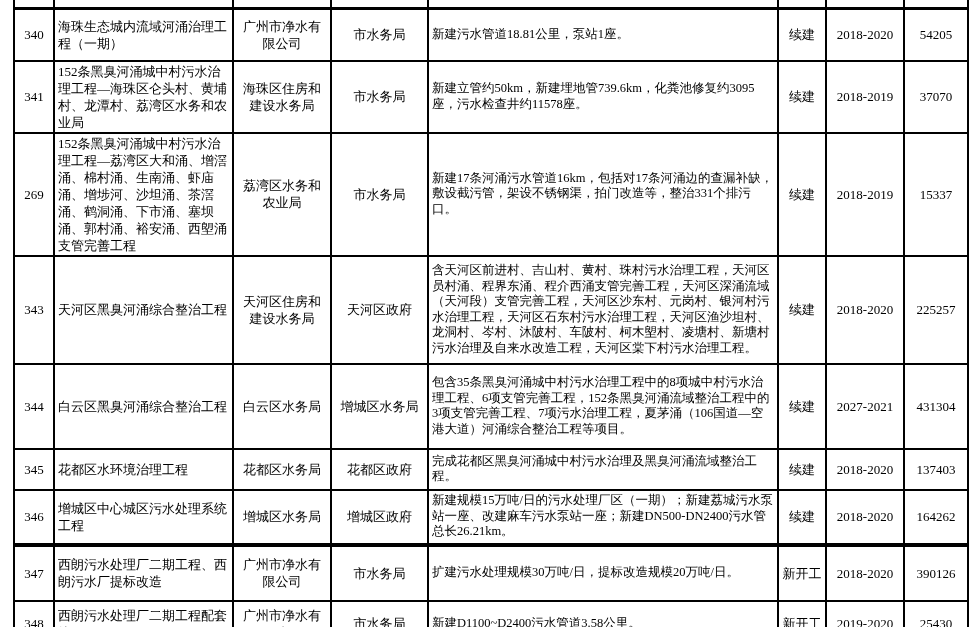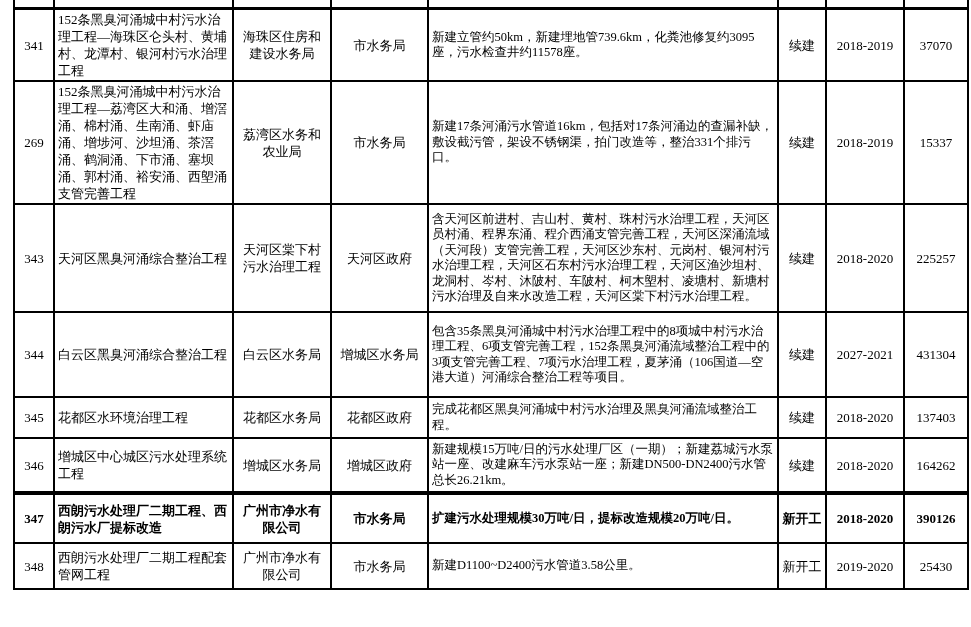--- a/index.html
+++ b/index.html
@@ -43,21 +43,21 @@
   .col-no, .col-unit, .col-dept, .col-status, .col-years, .col-amount { text-align:center; }
   .col-name { text-align:left; }
   .col-desc { text-align:left; font-size:12.5px; line-height:15.5px; }
   .row-340 { height:52px; }
   .row-341 { height:72px; }
   .row-342 { height:103px; }
   .row-343 { height:108px; }
   .row-344 { height:85px; }
   .row-345 { height:41px; }
   .row-346 { height:55px; }
-  .row-347 { height:50px;font-weight:bold; }
+  .row-347 { height:56px; }
   .row-348 { height:46px; }
   tr.section-break td { border-top:4px solid #000; }
 </style>
 </head>
 <body>
 
 <div class="page">
   <table class="project-table">
     <colgroup>
       <col style="width:40px">
@@ -73,44 +73,54 @@
       <tr class="partial-row">
         <td class="col-no"></td>
         <td class="col-name"></td>
         <td class="col-unit"></td>
         <td class="col-dept"></td>
         <td class="col-desc"></td>
         <td class="col-status"></td>
         <td class="col-years"></td>
         <td class="col-amount"></td>
       </tr>
+    <tr class="row-340">
+          <td class="col-no">340</td>
+          <td class="col-name">海珠生态城内流域河涌治理工程（一期）</td>
+          <td class="col-unit">广州市净水有限公司</td>
+          <td class="col-dept">市水务局</td>
+          <td class="col-desc">新建污水管道18.81公里，泵站1座。</td>
+          <td class="col-status">续建</td>
+          <td class="col-years">2018-2020</td>
+          <td class="col-amount">54205</td>
+        </tr>
         <tr class="row-341">
           <td class="col-no">341</td>
-          <td class="col-name">152条黑臭河涌城中村污水治理工程—海珠区仑头村、黄埔村、龙潭村、银河村污水治理工程</td>
+          <td class="col-name">152条黑臭河涌城中村污水治理工程—海珠区仑头村、黄埔村、龙潭村、荔湾区水务和农业局</td>
           <td class="col-unit">海珠区住房和建设水务局</td>
           <td class="col-dept">市水务局</td>
           <td class="col-desc">新建立管约50km，新建埋地管739.6km，化粪池修复约3095座，污水检查井约11578座。</td>
           <td class="col-status">续建</td>
           <td class="col-years">2018-2019</td>
           <td class="col-amount">37070</td>
         </tr>
         <tr class="row-342">
           <td class="col-no">269</td>
           <td class="col-name">152条黑臭河涌城中村污水治理工程—荔湾区大和涌、增滘涌、棉村涌、生南涌、虾庙涌、增埗河、沙坦涌、茶滘涌、鹤洞涌、下市涌、塞坝涌、郭村涌、裕安涌、西塱涌支管完善工程</td>
           <td class="col-unit">荔湾区水务和农业局</td>
           <td class="col-dept">市水务局</td>
           <td class="col-desc">新建17条河涌污水管道16km，包括对17条河涌边的查漏补缺，敷设截污管，架设不锈钢渠，拍门改造等，整治331个排污口。</td>
           <td class="col-status">续建</td>
           <td class="col-years">2018-2019</td>
           <td class="col-amount">15337</td>
         </tr>
         <tr class="row-343">
           <td class="col-no">343</td>
           <td class="col-name">天河区黑臭河涌综合整治工程</td>
-          <td class="col-unit">天河区棠下村污水治理工程</td>
+          <td class="col-unit">天河区住房和建设水务局</td>
           <td class="col-dept">天河区政府</td>
           <td class="col-desc">含天河区前进村、吉山村、黄村、珠村污水治理工程，天河区员村涌、程界东涌、程介西涌支管完善工程，天河区深涌流域（天河段）支管完善工程，天河区沙东村、元岗村、银河村污水治理工程，天河区石东村污水治理工程，天河区渔沙坦村、龙洞村、岑村、沐陂村、车陂村、柯木塱村、凌塘村、新塘村污水治理及自来水改造工程，天河区棠下村污水治理工程。</td>
           <td class="col-status">续建</td>
           <td class="col-years">2018-2020</td>
           <td class="col-amount">225257</td>
         </tr>
         <tr class="row-344">
           <td class="col-no">344</td>
           <td class="col-name">白云区黑臭河涌综合整治工程</td>
           <td class="col-unit">白云区水务局</td>

